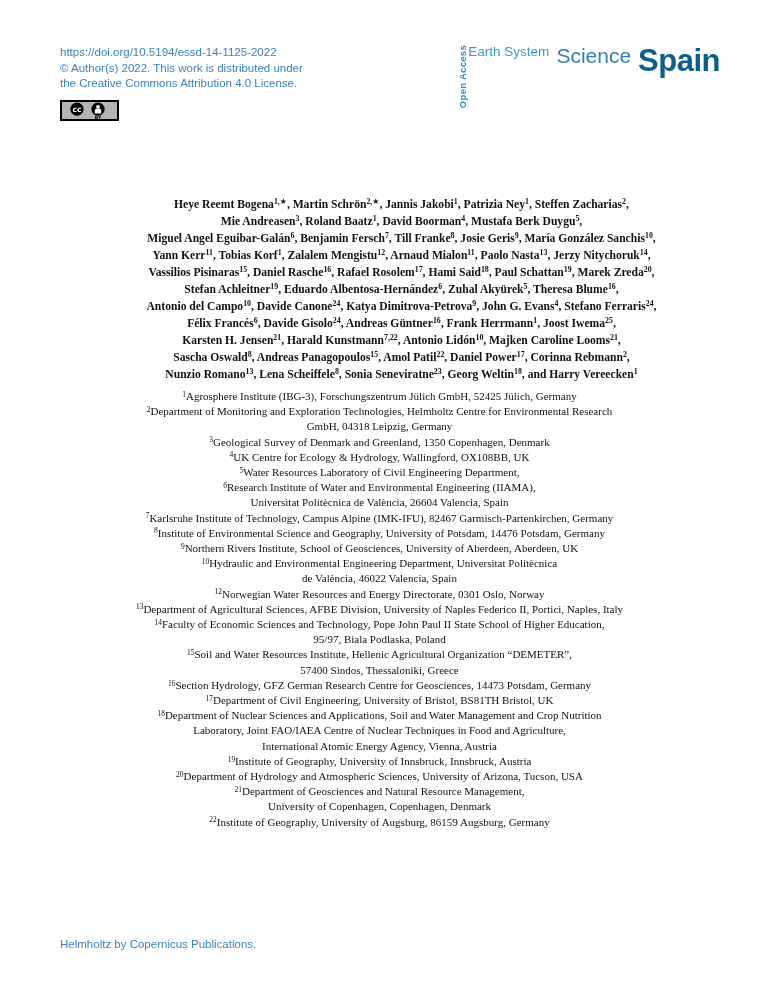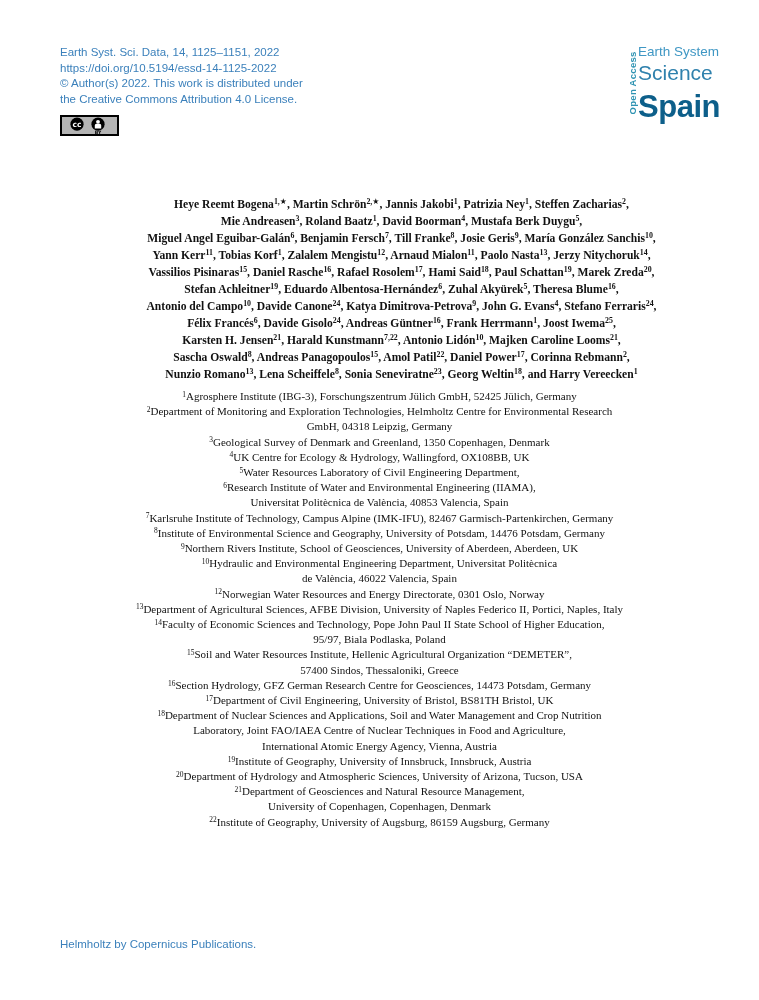--- a/index.html
+++ b/index.html
@@ -33,21 +33,21 @@
   }
   .cc-badge { margin-top:8px; display:block; cursor:pointer; }
   
   .logo { display:flex; align-items:stretch; }
   .oa {
     writing-mode:vertical-rl; transform:rotate(180deg);
     font-family:"Liberation Sans","DejaVu Sans",sans-serif;
     font-size:9.5px; font-weight:bold; color:var(--oa);
     text-align:center; letter-spacing:0.3px; margin-left:3px;
   }
-  .logo-text { display:flex; flex-direction:column; align-items:flex-start; line-height:1; font-family:"Liberation Sans","DejaVu Sans",sans-serif; }
+  .logo-text { display:flex; flex-direction:row; align-items:flex-start; line-height:1; font-family:"Liberation Sans","DejaVu Sans",sans-serif;gap:7px; }
   .logo-l1 { font-size:13.5px; color:var(--logo1); margin-bottom:3px; }
   .logo-l2 { font-size:21px; color:var(--logo2); margin-bottom:8px; }
   .logo-l3 { font-size:31px; font-weight:bold; color:var(--logo3); letter-spacing:-0.5px; }
   
   .content { padding-top:196px; text-align:center; }
   .title {
     font-family:"Liberation Sans","DejaVu Sans",sans-serif;
     font-size:19px; line-height:27px; font-weight:bold;
     color:var(--title);
     max-width:540px; margin:0 auto 16px auto;
@@ -69,21 +69,20 @@
     font-size:11.5px; color:var(--link);
   }
 </style>
 </head>
 <body>
 
 <div class="page">
 
   <div class="header">
     <div class="header-left">
-      <div>Earth Syst. Sci. Data, 14, 1125–1151, 2022</div>
       <div>https://doi.org/10.5194/essd-14-1125-2022</div>
       <div>© Author(s) 2022. This work is distributed under</div>
       <div>the Creative Commons Attribution 4.0 License.</div>
       <span class="cc-badge">
         <svg width="59" height="21" viewBox="0 0 59 21" aria-hidden="true">
           <rect x="1" y="1" width="57" height="19" fill="#b4b4b4" stroke="#000000" stroke-width="2"></rect>
           <circle cx="17" cy="9.2" r="6.6" fill="#000000"></circle>
           <text x="17" y="12" font-family="DejaVu Sans, sans-serif" font-size="7.5" font-weight="bold" fill="#ffffff" text-anchor="middle">cc</text>
           <circle cx="38" cy="9.2" r="6.6" fill="#000000"></circle>
           <circle cx="38" cy="6.8" r="1.9" fill="#ffffff"></circle>
@@ -120,21 +119,21 @@
       </div>
 
     <div class="affiliations">
         <div class="rline"><sup>1</sup>Agrosphere Institute (IBG-3), Forschungszentrum Jülich GmbH, 52425 Jülich, Germany</div>
         <div class="rline"><sup>2</sup>Department of Monitoring and Exploration Technologies, Helmholtz Centre for Environmental Research</div>
         <div class="rline">GmbH, 04318 Leipzig, Germany</div>
         <div class="rline"><sup>3</sup>Geological Survey of Denmark and Greenland, 1350 Copenhagen, Denmark</div>
         <div class="rline"><sup>4</sup>UK Centre for Ecology &amp; Hydrology, Wallingford, OX108BB, UK</div>
         <div class="rline"><sup>5</sup>Water Resources Laboratory of Civil Engineering Department,</div>
         <div class="rline"><sup>6</sup>Research Institute of Water and Environmental Engineering (IIAMA),</div>
-        <div class="rline">Universitat Politècnica de València, 40853 Valencia, Spain</div>
+        <div class="rline">Universitat Politècnica de València, 26604 Valencia, Spain</div>
         <div class="rline"><sup>7</sup>Karlsruhe Institute of Technology, Campus Alpine (IMK-IFU), 82467 Garmisch-Partenkirchen, Germany</div>
         <div class="rline"><sup>8</sup>Institute of Environmental Science and Geography, University of Potsdam, 14476 Potsdam, Germany</div>
         <div class="rline"><sup>9</sup>Northern Rivers Institute, School of Geosciences, University of Aberdeen, Aberdeen, UK</div>
         <div class="rline"><sup>10</sup>Hydraulic and Environmental Engineering Department, Universitat Politècnica</div>
         <div class="rline">de València, 46022 Valencia, Spain</div>
         <div class="rline"><sup>12</sup>Norwegian Water Resources and Energy Directorate, 0301 Oslo, Norway</div>
         <div class="rline"><sup>13</sup>Department of Agricultural Sciences, AFBE Division, University of Naples Federico II, Portici, Naples, Italy</div>
         <div class="rline"><sup>14</sup>Faculty of Economic Sciences and Technology, Pope John Paul II State School of Higher Education,</div>
         <div class="rline">95/97, Biala Podlaska, Poland</div>
         <div class="rline"><sup>15</sup>Soil and Water Resources Institute, Hellenic Agricultural Organization “DEMETER”,</div>

